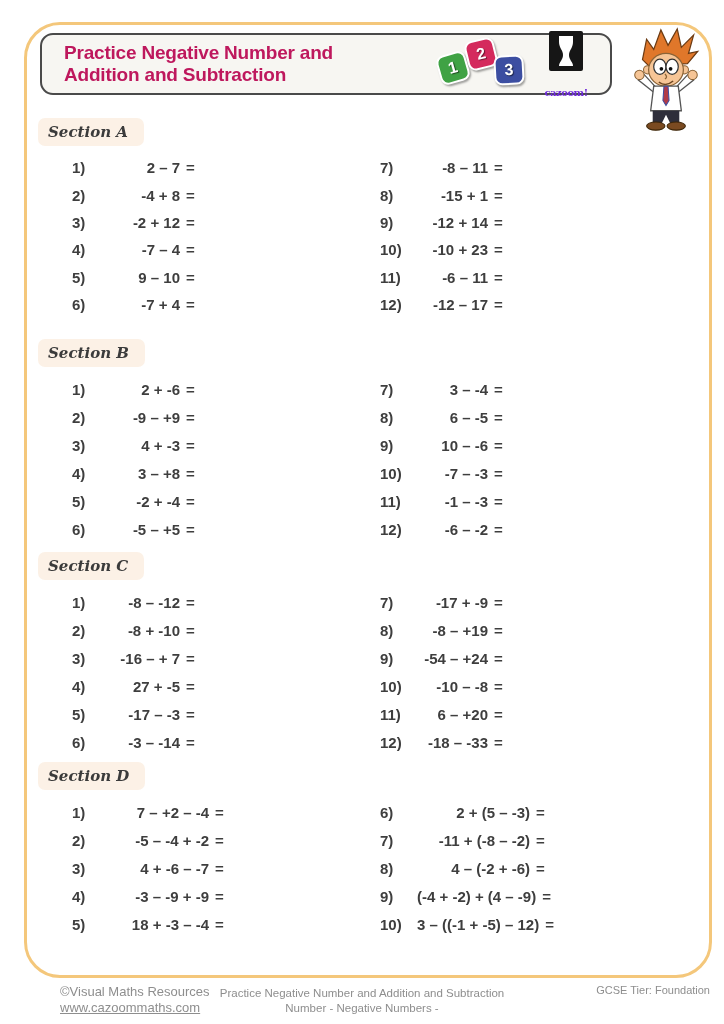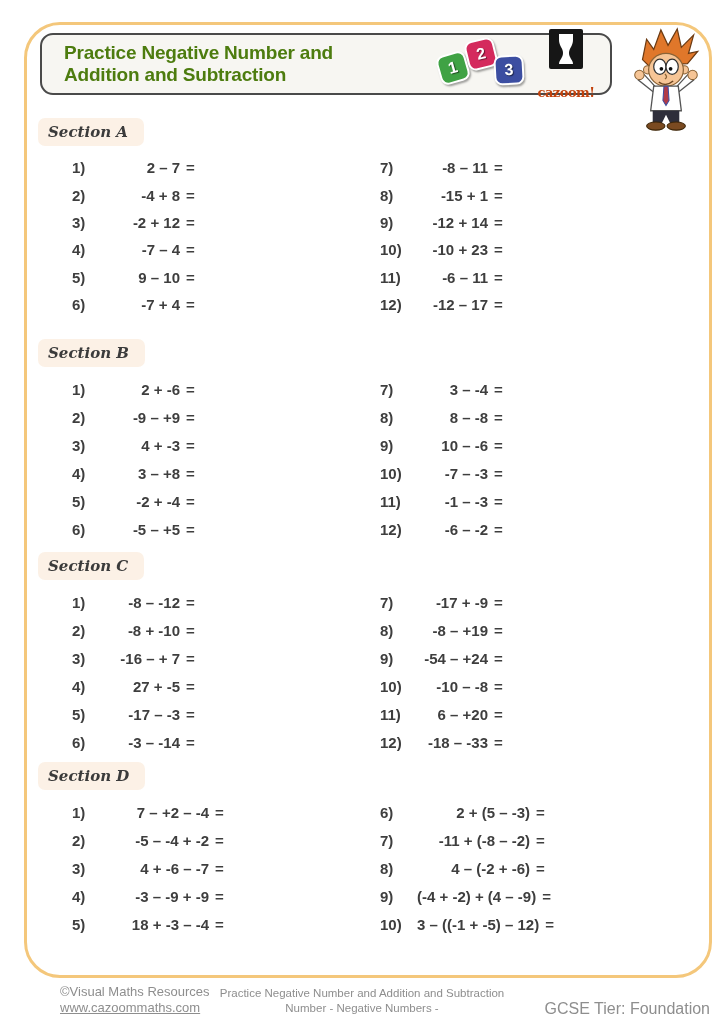--- a/index.html
+++ b/index.html
@@ -11,34 +11,34 @@
     position:absolute;left:24px;top:22px;width:688px;height:956px;
     border:3px solid #F4C77B;border-radius:36px;box-sizing:border-box;
   }
   .content{position:absolute;left:24px;top:22px;width:688px;height:956px;}
   
   .title-box{
     position:absolute;left:16px;top:11px;width:572px;height:62px;box-sizing:border-box;
     background:#F7F6F2;border:2.5px solid #4A4A4A;border-radius:13px;
     display:flex;align-items:center;justify-content:space-between;padding:0 10px 0 22px;
   }
-  .title-text{font-size:19px;font-weight:bold;color:#4d7c0f;line-height:1.15;letter-spacing:-0.2px;}
+  .title-text{font-size:19px;font-weight:bold;color:#be185d;line-height:1.15;letter-spacing:-0.2px;}
   .logo-cluster{display:flex;align-items:center;gap:10px;}
   .tiles{position:relative;width:90px;height:54px;}
   .tile{
     position:absolute;width:26px;height:26px;border-radius:8px;border:2px solid #ffffff;
     box-shadow:1px 2px 2px rgba(0,0,0,0.35);
     display:flex;align-items:center;justify-content:center;
     color:#fff;font-weight:bold;font-size:16px;text-shadow:1px 1px 1px rgba(0,0,0,0.55);
   }
   .tile1{left:2px;top:16px;transform:rotate(-16deg);background:#3FA244;}
   .tile2{left:30px;top:2px;transform:rotate(-14deg);background:#D42A5D;}
   .tile3{left:58px;top:18px;transform:rotate(-3deg);background:#3C4EA1;}
   .cazoom{display:flex;flex-direction:column;align-items:center;width:60px;margin-right:4px;}
-  .cazoom-text{font-family:"DejaVu Serif",serif;font-weight:bold;font-size:13px;color:#c2410c;letter-spacing:-0.5px;margin-top:16px;}
+  .cazoom-text{font-family:"DejaVu Serif",serif;font-weight:bold;font-size:10px;color:#6d28d9;letter-spacing:-0.5px;margin-top:16px;}
   .mascot{position:absolute;left:596px;top:2px;width:92px;height:108px;}
   
   .sections{position:absolute;left:4px;top:0;width:100%;}
   .section-label{
     display:inline-block;margin-left:10px;background:#FCF1E6;border-radius:7px;
     padding:5px 16px 5px 10px;font-family:"DejaVu Serif",serif;font-style:italic;font-weight:bold;
     font-size:15px;color:#3B3B3B;
   }
   .sec{margin:0;}
   .sec-a{margin-top:96px;}
@@ -54,21 +54,21 @@
   .pnum{width:37px;flex:none;}
   .pexpr{min-width:71px;margin-right:6px;text-align:right;}
   .sec-d .col0 .pexpr{min-width:100px;}
   .sec-d .col1 .pexpr{min-width:113px;}
   .peq{font-weight:bold;}
   
   .footer{position:absolute;left:0;top:984px;width:724px;color:#8E8E8E;}
   .f-left{position:absolute;left:20px;top:0;font-size:13px;line-height:1.25;margin-left:40px;}
   .f-link{color:#8E8E8E;text-decoration:underline;cursor:pointer;}
   .f-center{position:absolute;left:50%;transform:translateX(-50%);top:2px;text-align:center;font-size:11.5px;line-height:1.3;}
-  .f-right{position:absolute;right:14px;top:16px;font-size:16px;}
+  .f-right{position:absolute;right:14px;top:0;font-size:11px;}
 </style>
 </head>
 <body>
 
 <div class="frame"></div>
 
 <div class="content">
 
   <div class="title-box">
     <div class="title-text">
@@ -230,21 +230,21 @@
             </div>
           </div>
         <div class="col col1">
             <div class="prob-row">
               <span class="pnum">7)</span>
               <span class="pexpr">3 – -4</span>
               <span class="peq">=</span>
             </div>
             <div class="prob-row">
               <span class="pnum">8)</span>
-              <span class="pexpr">8 – -8</span>
+              <span class="pexpr">6 – -5</span>
               <span class="peq">=</span>
             </div>
             <div class="prob-row">
               <span class="pnum">9)</span>
               <span class="pexpr">10 – -6</span>
               <span class="peq">=</span>
             </div>
             <div class="prob-row">
               <span class="pnum">10)</span>
               <span class="pexpr">-7 – -3</span>

